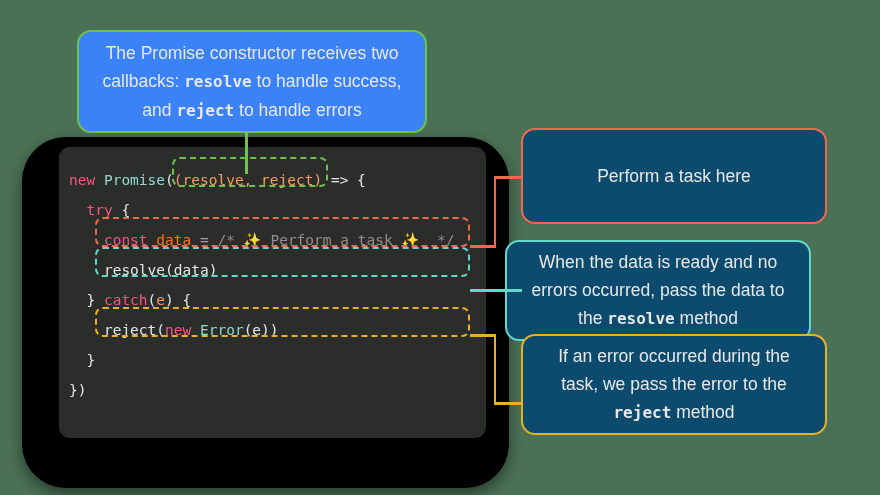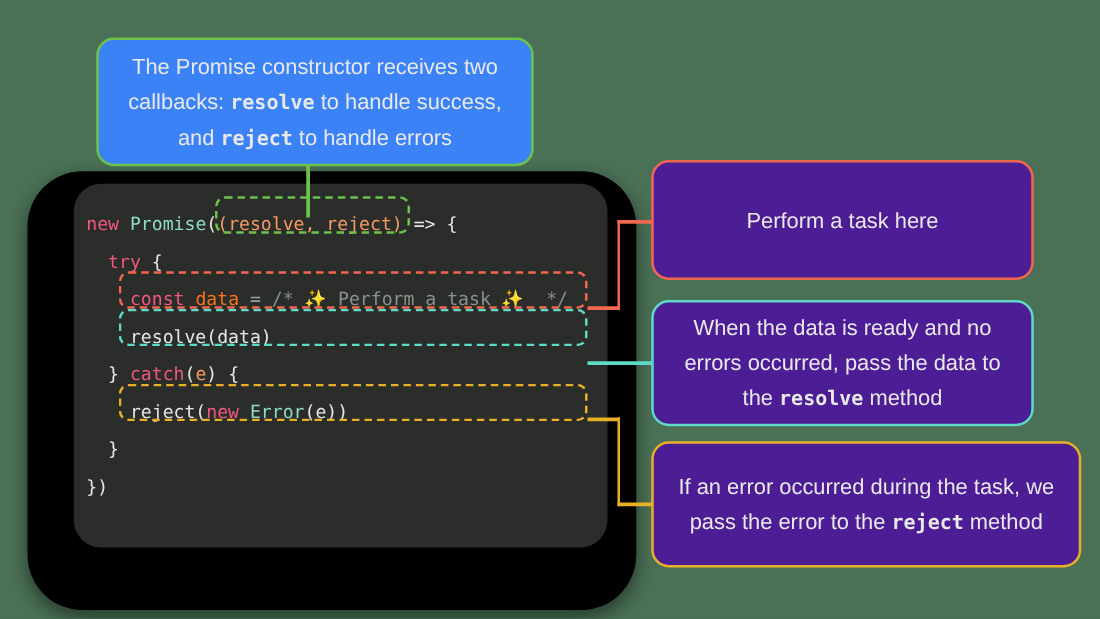--- a/index.html
+++ b/index.html
@@ -33,21 +33,21 @@
     border-radius: 44px;
     box-shadow: 0 6px 14px rgba(0,0,0,0.45);
   }
   .device-screen {
     position: absolute;
     left: 59px;
     top: 147px;
     width: 427px;
     height: 291px;
     background: #2b2d2b;
-    border-radius: 22px;
+    border-radius: 11px;
     overflow: hidden;
     text-decoration: underline;
   }
 
   
   .code {
     position: absolute;
     left: 10px;
     top: 18px;
     font-family: "DejaVu Sans Mono", monospace;
@@ -115,21 +115,21 @@
     left: 245px;
     top: 132px;
     width: 2.5px;
     height: 42px;
     background: #6cc24a;
   }
 
   
   .side-box {
     position: absolute;
-    background: #4c1d95;
+    background: #0c4a6e;
     border-width: 2.5px;
     border-style: solid;
     border-radius: 14px;
     box-sizing: border-box;
     display: flex;
     align-items: center;
     justify-content: center;
     padding: 10px 16px;
   }
   .side-box .txt {
@@ -137,22 +137,22 @@
     font-size: 17.5px;
     line-height: 28px;
     text-align: center;
   }
   .side-box .txt b {
     font-family: "DejaVu Sans Mono", monospace;
     font-weight: bold;
     font-size: 16px;
   }
   #box-task    { left: 521px; top: 128px; width: 306px; height: 96px;  border-color: #f2684f; }
-  #box-resolve { left: 521px; top: 240px; width: 306px; height: 101px; border-color: #5fd9c8; justify-content: center; }
-  #box-reject  { left: 521px; top: 353px; width: 344px; height: 101px; border-color: #e8b027; }
+  #box-resolve { left: 505px; top: 240px; width: 306px; height: 101px; border-color: #5fd9c8; justify-content: center; }
+  #box-reject  { left: 521px; top: 334px; width: 306px; height: 101px; border-color: #e8b027; }
 
   
   .conn { position: absolute; pointer-events: none; }
   .conn-seg { position: absolute; }
 
   
   .c-red-h1 { left: 470px; top: 245px;  width: 26px;  height: 2.5px; background: #f2684f; }
   .c-red-v  { left: 493.5px; top: 176px; width: 2.5px; height: 71px;  background: #f2684f; }
   .c-red-h2 { left: 493.5px; top: 176px; width: 28px;  height: 2.5px; background: #f2684f; }
 

